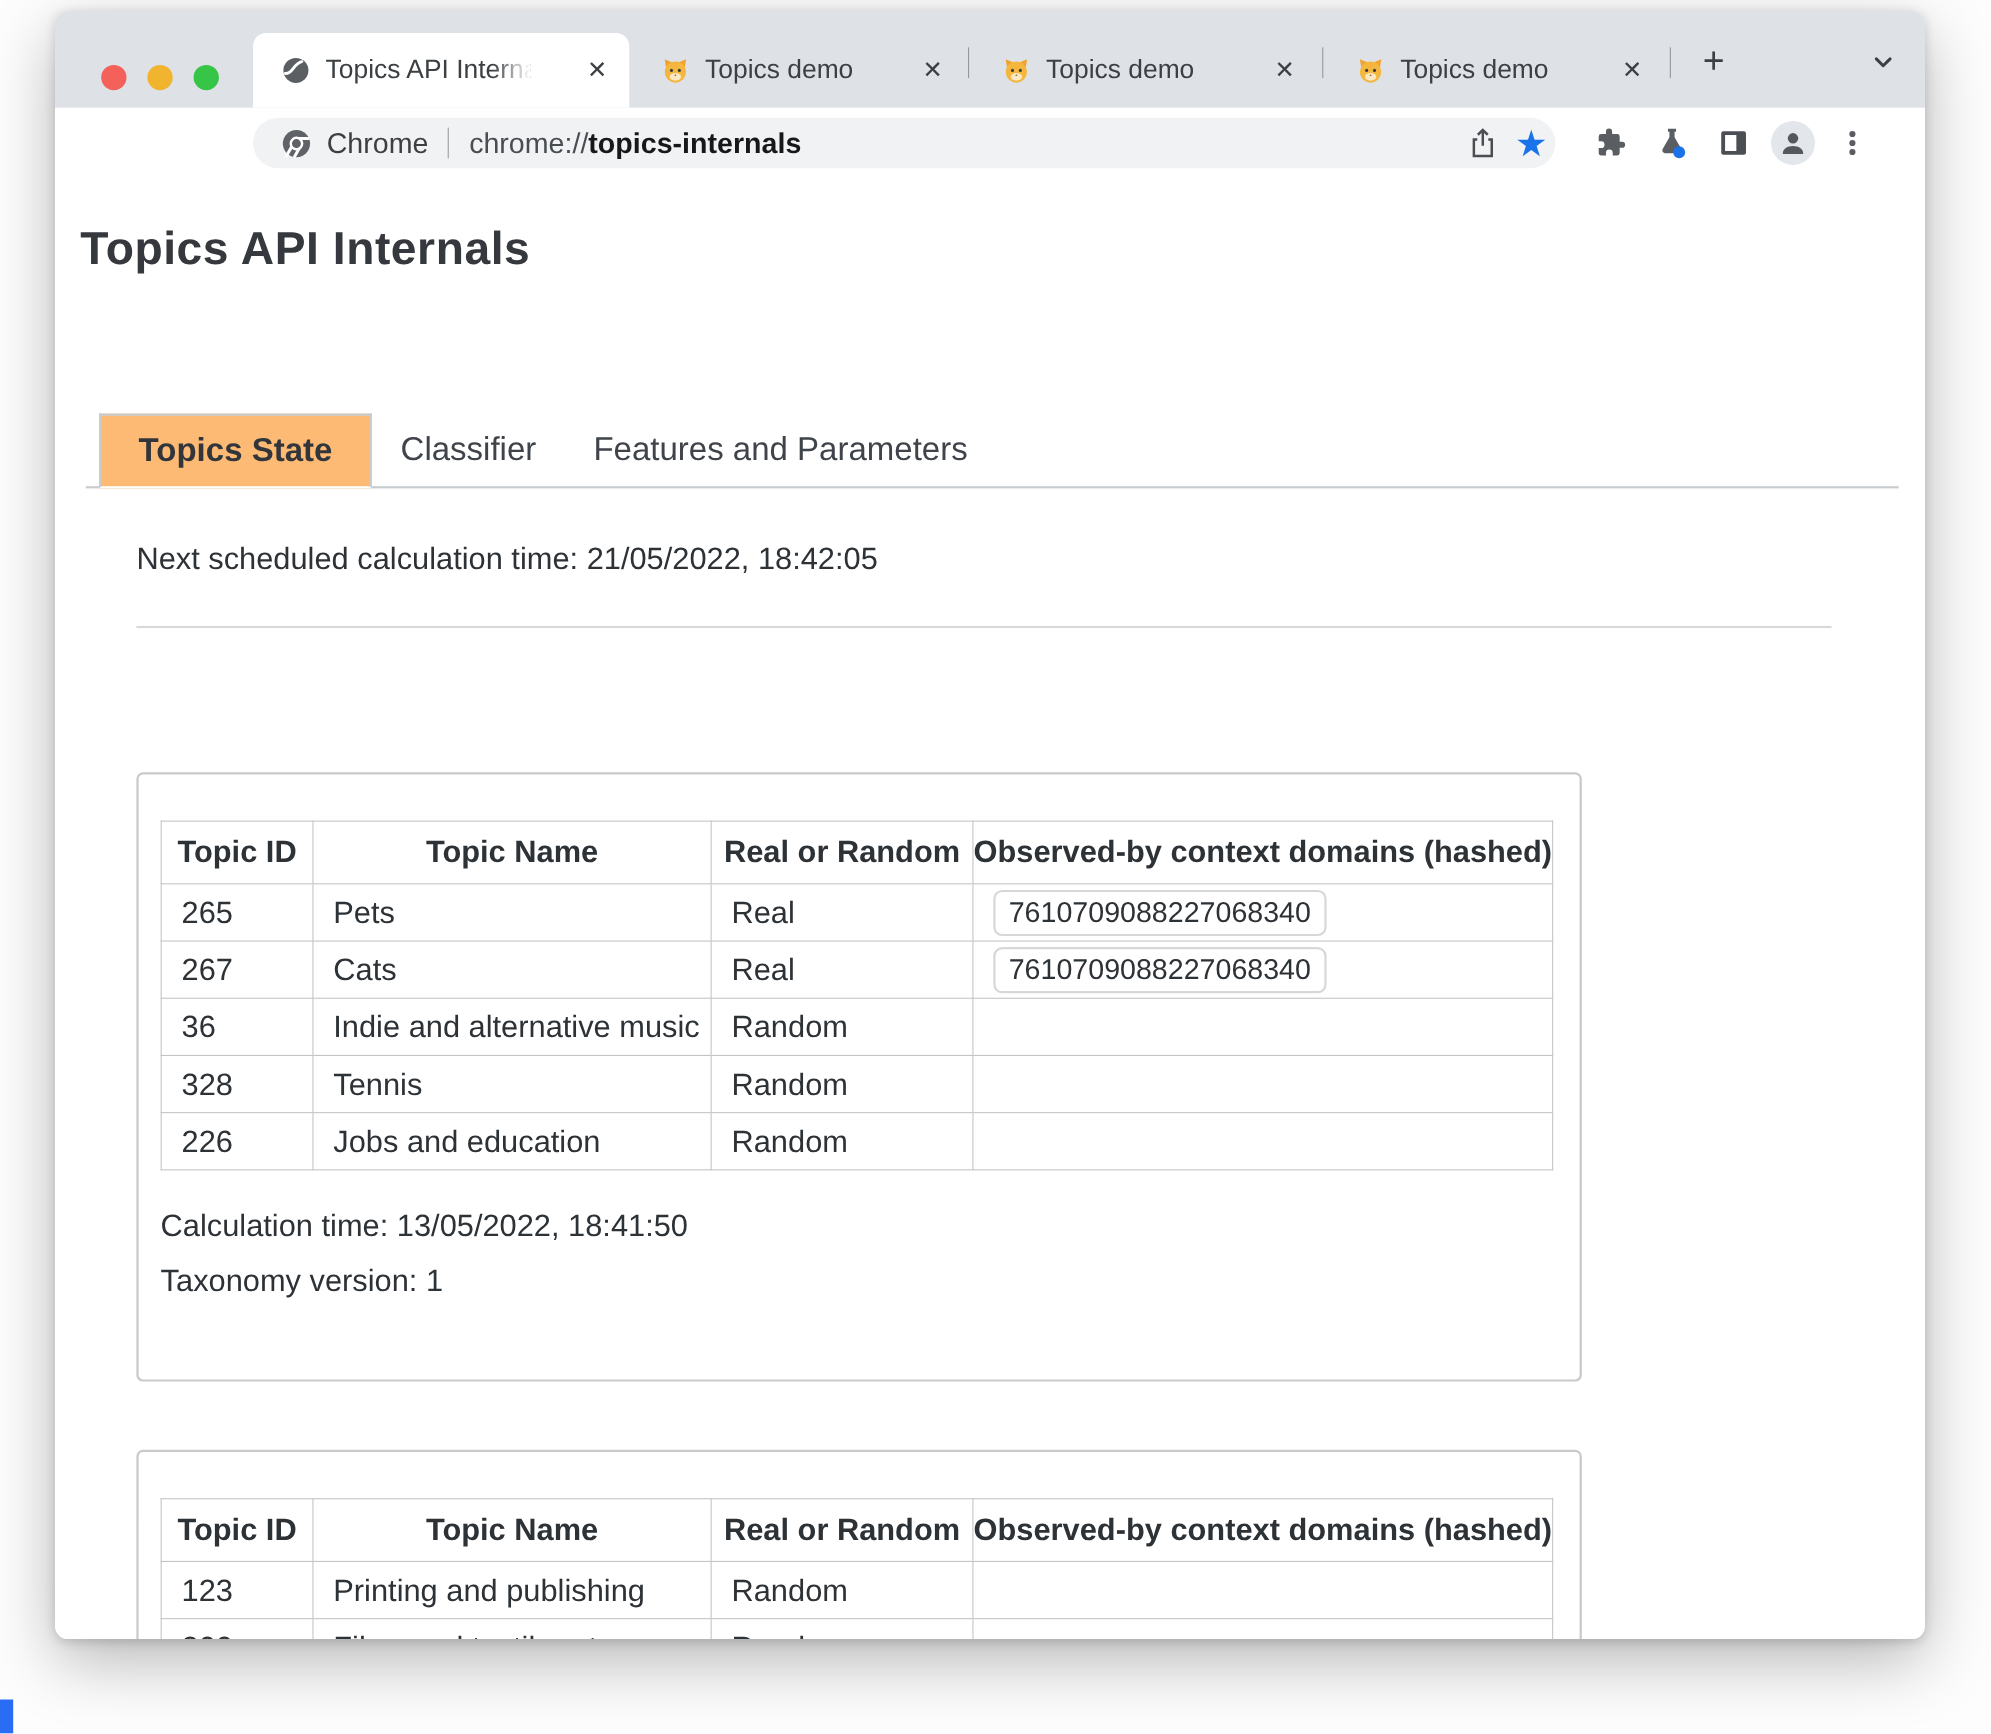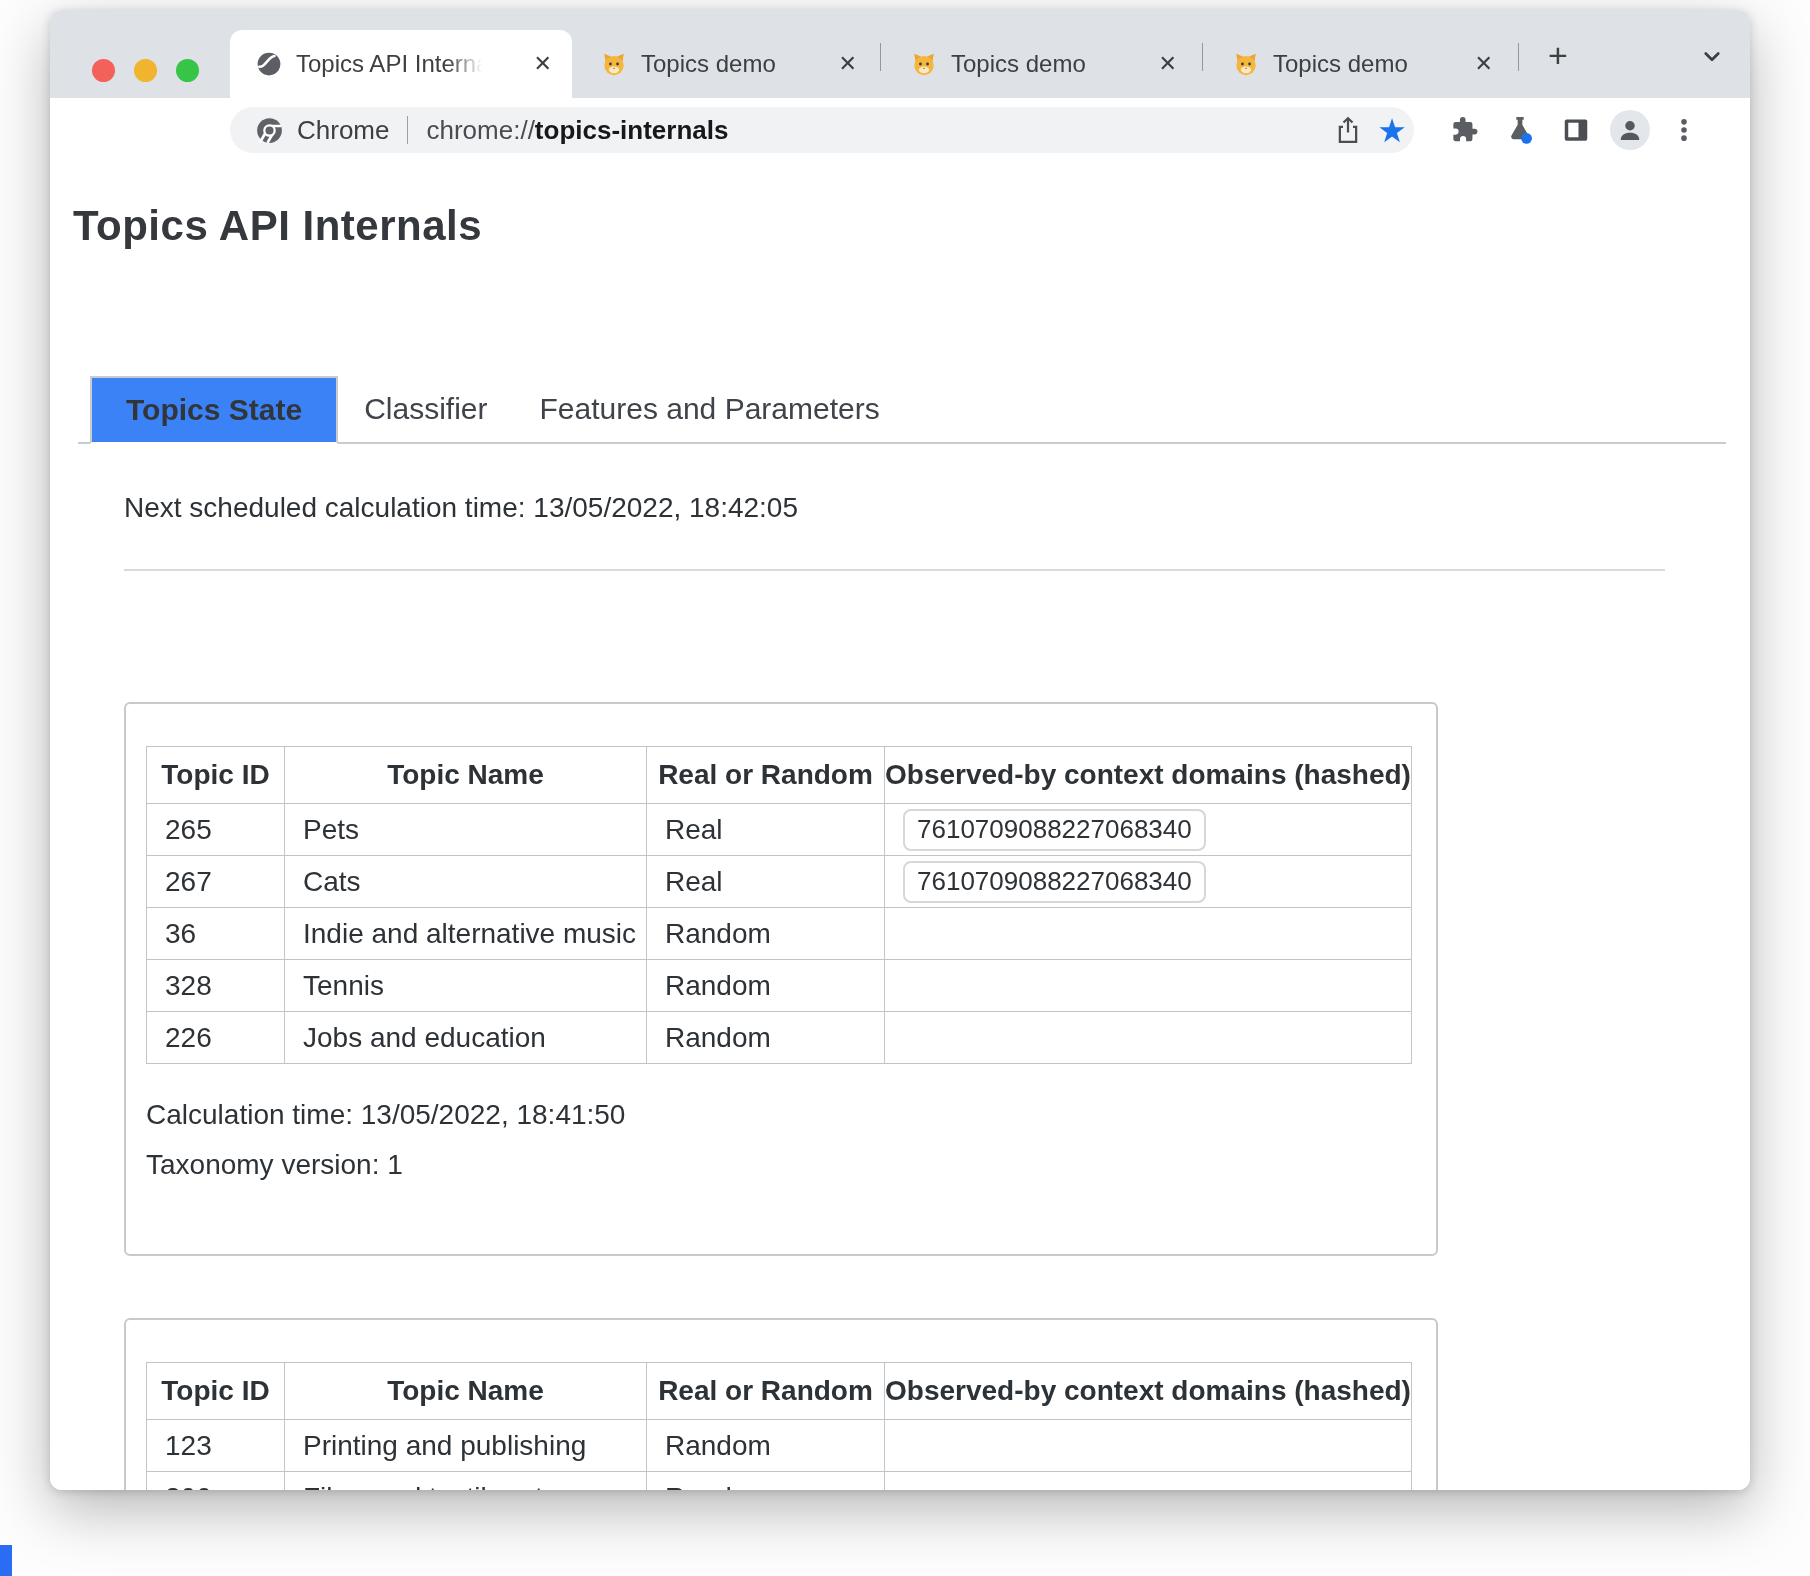--- a/index.html
+++ b/index.html
@@ -55,21 +55,21 @@
   .tb-right{ position:absolute; left:1380px; top:0; height:64px; display:flex; align-items:center; }
   .tb-right .act{ margin-left:12px; }
   .avatar{ width:40px; height:40px; border-radius:50%; background:#e3e6ea; display:flex; align-items:center; justify-content:center; margin-left:12px; }
   
   .page { position:absolute; left:0; top:152px; width:100%; height:1328px; background:#fff; }
   .page-title { position:absolute; left:23px; top:40px; font-size:42px; font-weight:bold; color:#35383c; letter-spacing:.5px; }
   .ptabs { position:absolute; left:28px; top:214px; width:1648px; height:68px;
     border-bottom:2px solid #c9cccf; display:flex; align-items:stretch; }
   .ptab { display:flex; align-items:center; padding:0 26px; font-size:30px; color:#3f434a; cursor:pointer; }
   .ptab.selected { margin-left:12px; padding:0 34px; border:2px solid #c9cccf; border-bottom:2px solid #fff;
-    margin-bottom:-2px; background:#3b82f6; font-weight:bold; color:#32363b; }
+    margin-bottom:-2px; background:#fdba74; font-weight:bold; color:#32363b; }
   .nextcalc { position:absolute; left:74px; top:330px; font-size:28px; color:#2d3237; }
   .divider { position:absolute; left:74px; top:407px; width:1541px; border-top:2px solid #d7d9db; }
   .epochs-h { position:absolute; left:74px; top:450px; font-size:31px; font-weight:bold; color:#32363b; }
   .ebox { position:absolute; left:74px; width:1314px; border:2px solid #c7c9cb; border-radius:6px; background:#fff; }
   .ebox1 { top:540px; height:554px; }
   .ebox2 { top:1156px; height:420px; }
   table.etab { border-collapse:collapse; margin:42px 20px 0 20px; table-layout:fixed; }
   table.etab th, table.etab td { border:1.5px solid #c2c5c8; font-size:28px; color:#2d3237;margin-left:41px; }
   table.etab th { height:57px; font-weight:bold; text-align:center; }
   table.etab td { height:52px; text-align:left; padding-left:18px; }
@@ -246,21 +246,21 @@
 
   <div class="page">
     <h1 class="page-title">Topics API Internals</h1>
 
     <div class="ptabs">
       <div class="ptab selected">Topics State</div>
       <div class="ptab">Classifier</div>
       <div class="ptab">Features and Parameters</div>
     </div>
 
-    <div class="nextcalc">Next scheduled calculation time: 13/05/2022, 18:42:05</div>
+    <div class="nextcalc">Next scheduled calculation time: 21/05/2022, 18:42:05</div>
     <div class="divider"></div>
 
     <div class="ebox ebox1">
       <table class="etab">
         <colgroup>
             <col class="c-id">
             <col class="c-name">
             <col class="c-rr">
             <col class="c-obs">
           </colgroup>

